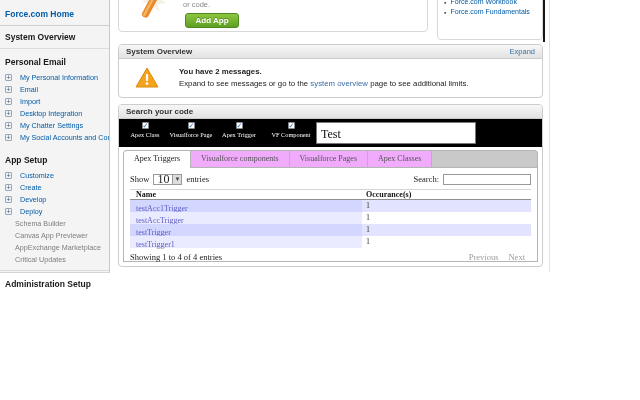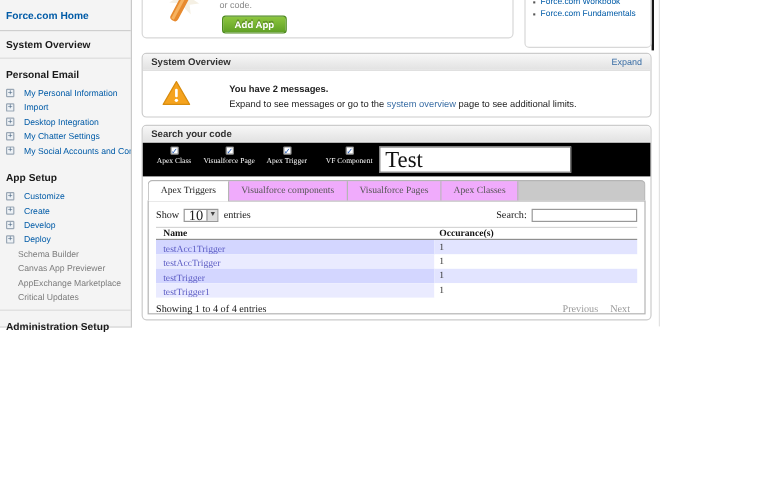--- a/index.html
+++ b/index.html
@@ -43,36 +43,36 @@
   .res-item { display:flex; gap:4px; margin-bottom:1px; }
   .res-bullet { color:#555; font-size:7px; line-height:9px; }
   .res-item a { font-size:7px; line-height:8.5px; color:#015ba7; text-decoration:none; }
 
   
   .card-sysov { left:118px; top:44px; width:425px; height:54px; border-color:#cccccc; }
   .sec-header { height:14px; background:linear-gradient(#f7f7f7,#e2e2e2); border-bottom:1px solid #ccc;
                 border-radius:3px 3px 0 0; display:flex; align-items:center; justify-content:space-between; padding:0 7px; }
   .sec-header .sec-title { font-size:8px; font-weight:bold; color:#333; }
   .sec-header .expand-link { font-size:7.5px; color:#3a6ea5; text-decoration:none; cursor:pointer; }
-  .sysov-body { display:flex; align-items:center; padding:8px 0 0 16px; gap:32px; }
+  .sysov-body { display:flex; align-items:flex-start; padding:8px 0 0 16px; gap:20px; }
   .warn-icon { flex:0 0 auto; }
   .sysov-msg .l1 { font-size:7.8px; font-weight:bold; color:#222; margin-bottom:3px; }
   .sysov-msg .l2 { font-size:7.8px; color:#222; }
   .sysov-msg .l2 a { color:#3a6ea5; text-decoration:none; cursor:pointer; }
 
   
   .card-search { left:118px; top:104px; width:425px; height:163px; border-color:#cccccc; }
   .black-bar { position:relative; height:28px; background:#000; margin:0; display:flex; padding-left:4px; }
   .filter-col { display:flex; flex-direction:column; align-items:center; padding-top:3px; }
   .filter-col .cb { width:7px; height:7px; background:#fff; border:1px solid #888; border-radius:1px;
                     font-size:7px; line-height:6px; color:#2f62b8; text-align:center; cursor:pointer; }
   .filter-col .cb-label { font-size:6.3px; color:#fff; text-align:center; line-height:7px; margin-top:2px; }
   .f0{width:44px;} .f1{width:48px;} .f2{width:48px;} .f3{width:56px;}
   .code-search-input { position:absolute; left:197px; top:3px; width:160px; height:22px; background:#fff;
-                       border:1px solid #777; font-size:19px; color:#111; padding:1px 0 0 4px; line-height:20px; }
+                       border:1px solid #777; font-size:12px; color:#111; padding:1px 0 0 4px; line-height:20px; }
 
   
   .tabs-wrap { margin:3px 4px 0 4px; }
   .tab-strip { display:flex; background:#c9c9c9; border:1px solid #b5b5b5; border-bottom:none;
                border-radius:4px 4px 0 0; height:17px; align-items:flex-end; }
   .tab { font-size:8px; color:#555; padding:0 10px; height:16px; line-height:16px;
          background:#f0abfc; border-right:1px solid #b5b5b5; cursor:pointer; white-space:nowrap; }
   .tab.first { border-radius:3px 0 0 0; border-left:none; }
   .tab.active { background:#fff; color:#222; position:relative; margin-bottom:-1px; height:17px;
                 border-right:1px solid #b5b5b5; z-index:2; }
@@ -118,20 +118,24 @@
     <div class="side-home">
       <a>Force.com Home</a>
     </div>
     <div class="side-heading">System Overview</div>
     <div class="side-divider"></div>
 
     <div class="side-heading">Personal Email</div>
     <div class="side-item">
       <span class="plus">+</span>
       <a>My Personal Information</a>
+    </div>
+    <div class="side-item">
+      <span class="plus">+</span>
+      <a>Email</a>
     </div>
     <div class="side-item">
       <span class="plus">+</span>
       <a>Import</a>
     </div>
     <div class="side-item">
       <span class="plus">+</span>
       <a>Desktop Integration</a>
     </div>
     <div class="side-item">

